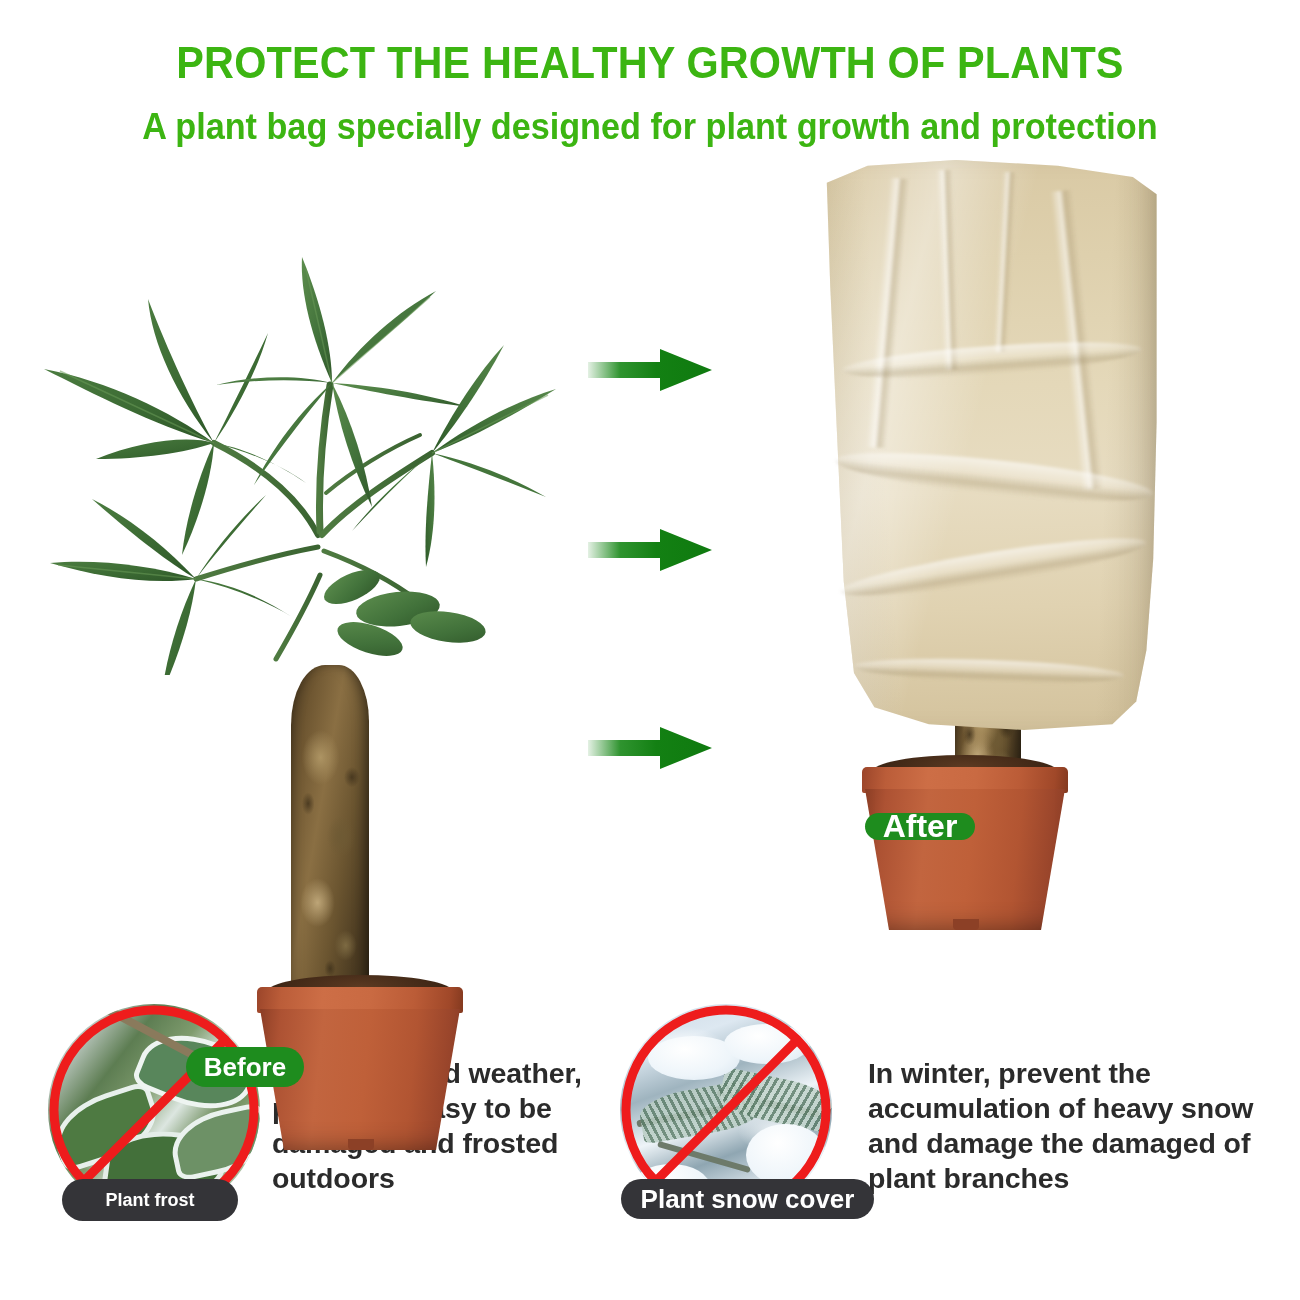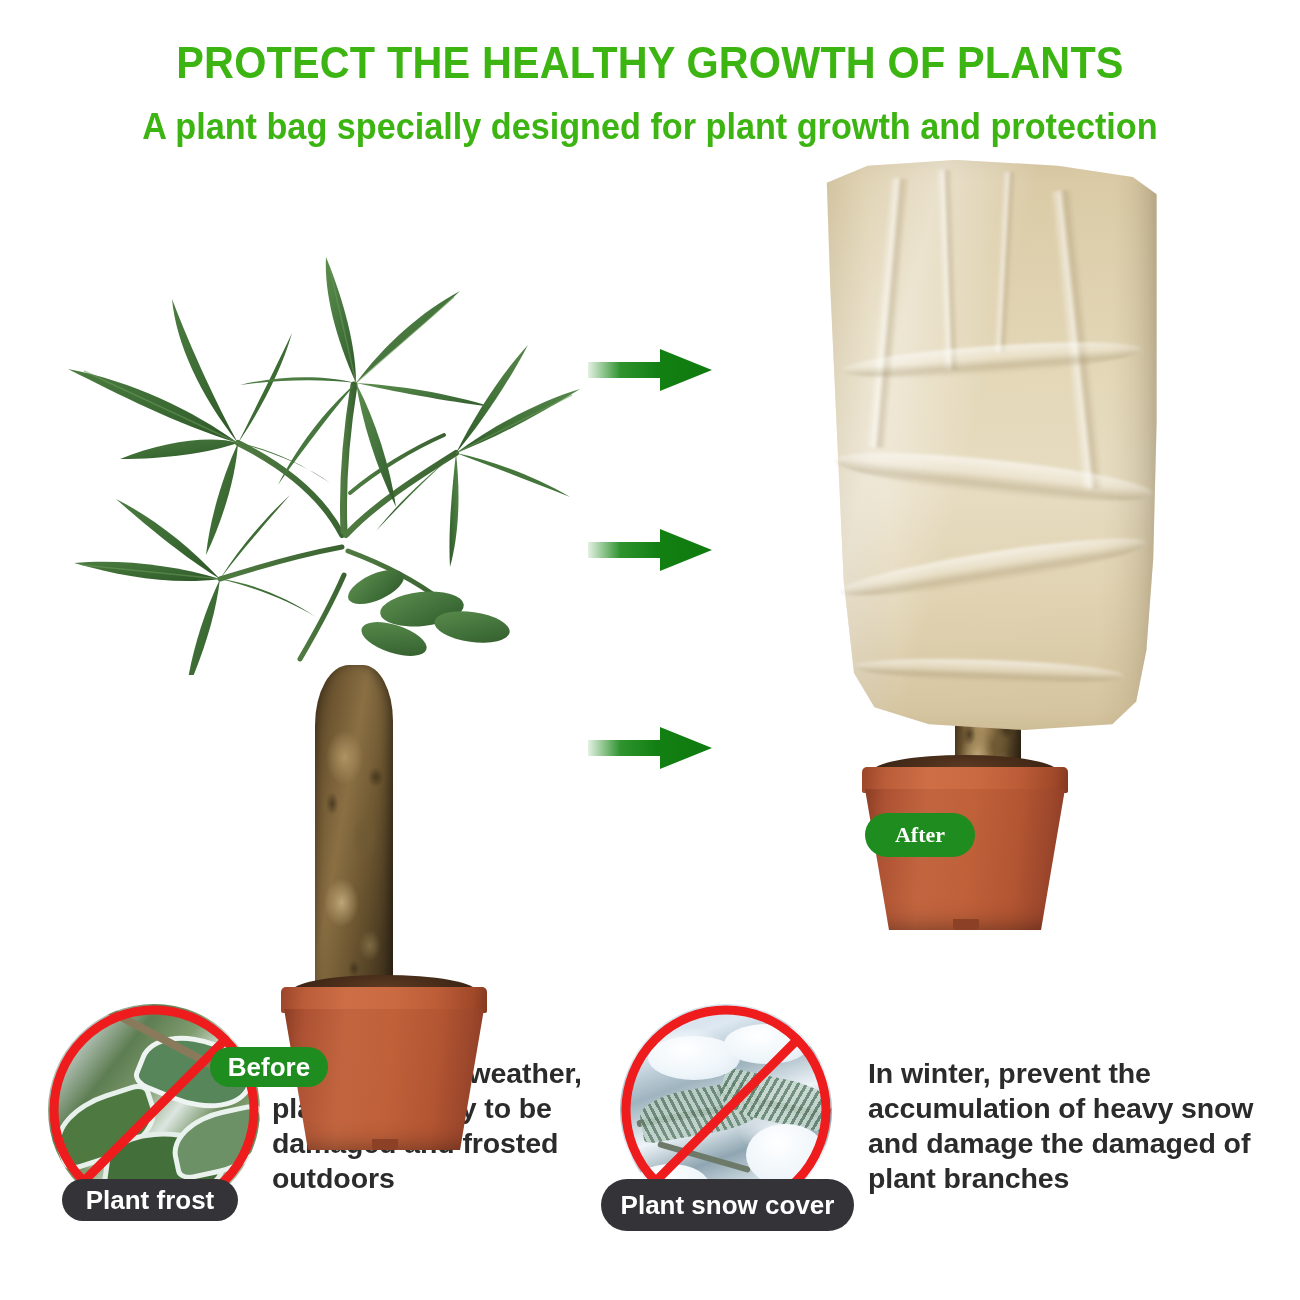--- a/index.html
+++ b/index.html
@@ -40,21 +40,21 @@
     font-weight: bold;
     font-size: 36px;
     transform: scaleX(0.95);
     white-space: nowrap;
   }
 
   
   .panel {
     position: absolute;
   }
-  #before-panel { left: 0; top: 235px; width: 560px; height: 685px; margin-left: 24px; }
+  #before-panel { left: 0; top: 235px; width: 560px; height: 685px; }
   #after-panel  { left: 790px; top: 160px; width: 400px; height: 770px; }
 
   
   .plant-stage {
     position: absolute;
     left: 0; top: 0; width: 560px; height: 685px;
   }
   .leafwrap { position: absolute; left: 0; top: 0; width: 560px; height: 430px; }
 
   .trunk {
@@ -163,23 +163,23 @@
     color: #ffffff;
     font-family: "Liberation Sans Narrow", "Liberation Sans", sans-serif;
     font-weight: bold;
     border-radius: 999px;
     white-space: nowrap;
   }
   .badge-green { background: #1e8c1e; }
   .badge-dark  { background: #343438; }
 
   #badge-before { left: 186px; top: 812px; width: 118px; height: 40px; font-size: 26px; z-index: 9; }
-  #badge-after  { left: 865px; top: 813px; width: 110px; height: 44px; font-size: 22px; z-index: 9; font-family: Liberation Serif, serif; }
-  #badge-frost  { left: 62px;  top: 1179px; width: 176px; height: 42px; font-size: 26px; z-index: 9; }
-  #badge-snow   { left: 601px; top: 1179px; width: 253px; height: 52px; font-size: 26px; z-index: 9; }
+  #badge-after  { left: 865px; top: 813px; width: 110px; height: 27px; font-size: 32px; z-index: 9; }
+  #badge-frost  { left: 62px;  top: 1179px; width: 176px; height: 42px; font-size: 18px; z-index: 9; }
+  #badge-snow   { left: 621px; top: 1179px; width: 253px; height: 40px; font-size: 26px; z-index: 9; }
 
   
   .feature-circle {
     position: absolute;
     border-radius: 50%;
     overflow: hidden;
   }
   .feature-circle .photo { position: absolute; inset: 0; }
   .no-sign {
     position: absolute; inset: 0;

